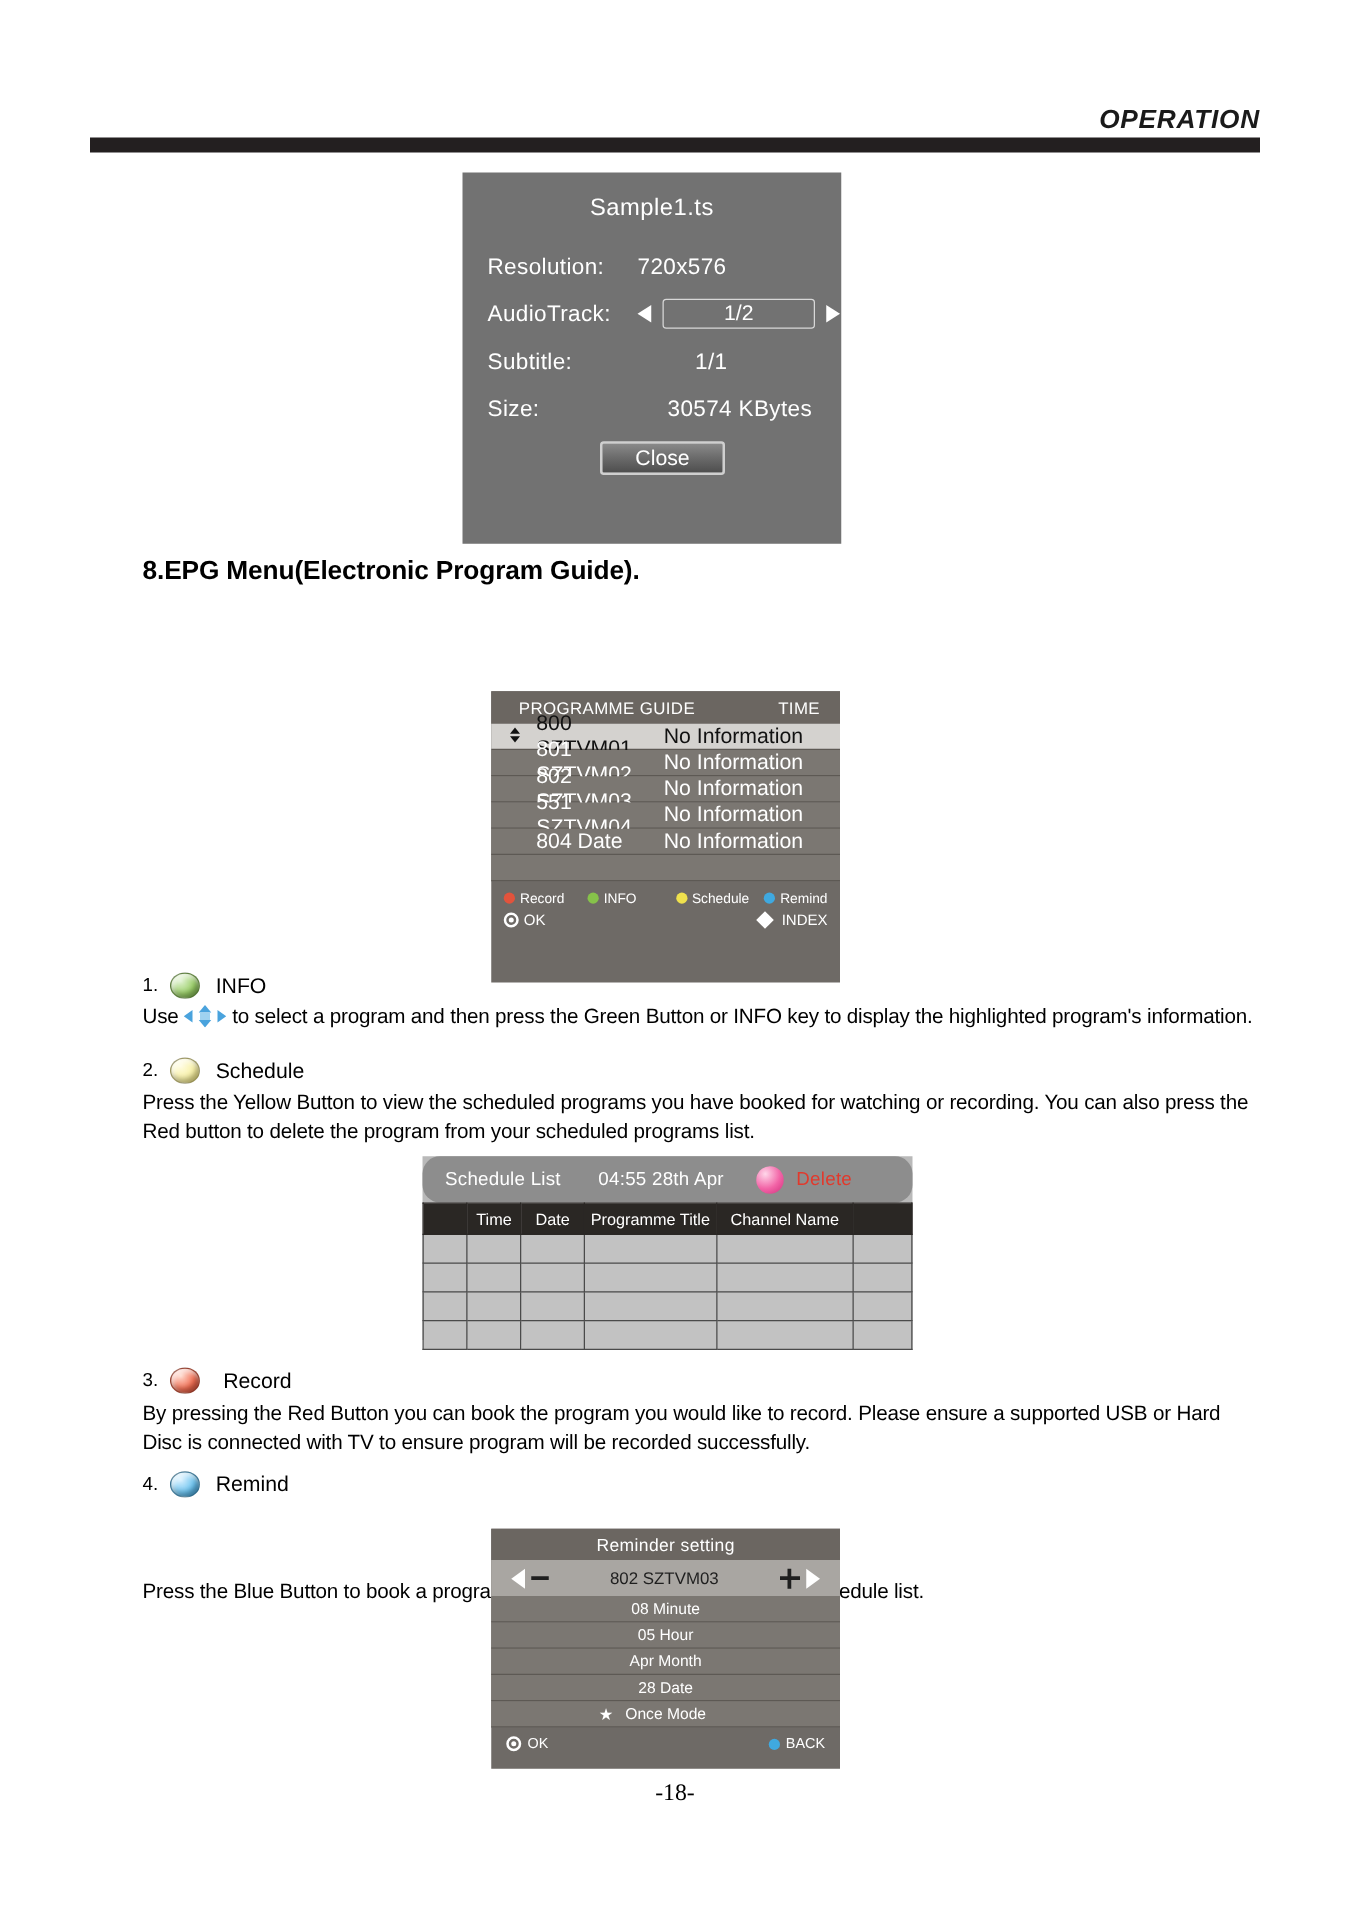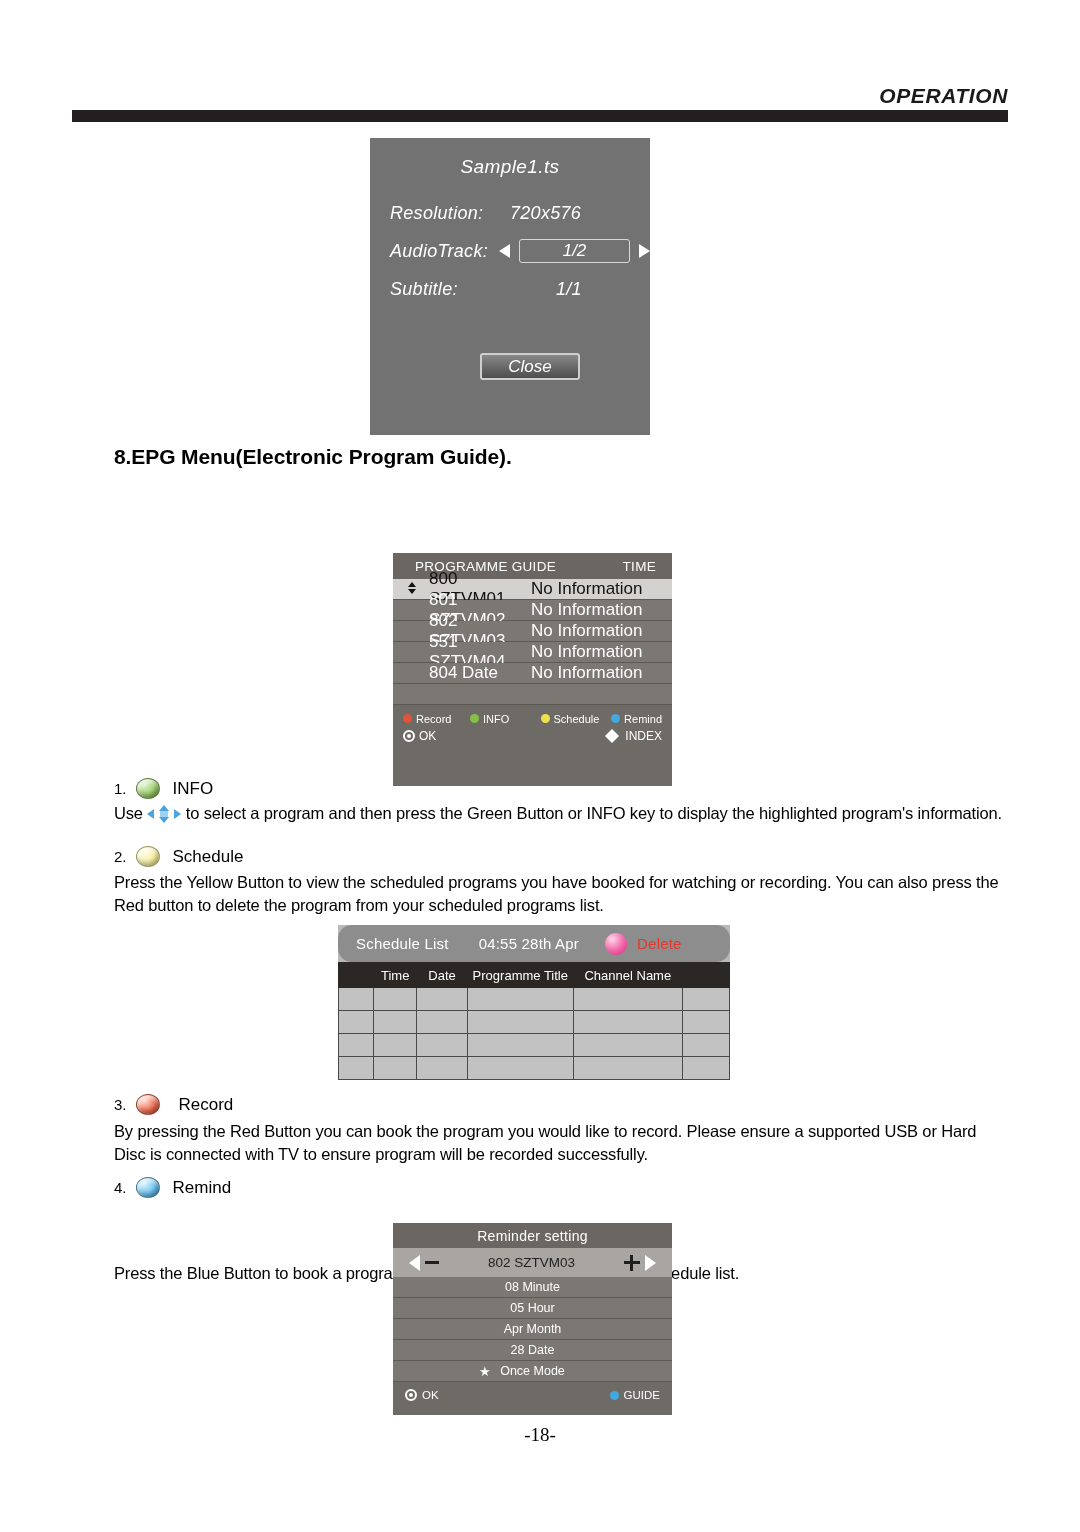--- a/index.html
+++ b/index.html
@@ -22,23 +22,22 @@
     width: 936px; height: 12px;
     background: #231f20;
     box-shadow: 0 1px 0 #ffffff;
   }
 
   
   .osd { position: absolute; background: #727272; }
 
   
   #media-info {
-    left: 370px; top: 138px; width: 280px; height: 297px;
+    left: 370px; top: 138px; width: 303px; height: 297px;
     color: #ffffff;
-    font-style: italic;
   }
   #media-info .mi-title {
     text-align: center; font-size: 19px; padding-top: 18px; letter-spacing: .4px;
   }
   #media-info .mi-row {
     display: flex; align-items: center;
     font-size: 18px; padding-left: 20px; height: 38px;
   }
   #media-info .mi-label { width: 120px; letter-spacing: .3px; }
   #media-info .mi-val { letter-spacing: .3px; }
@@ -232,20 +231,24 @@
       <span class="arrow-l"></span>
       <span class="at-box">1/2</span>
       <span class="arrow-r"></span>
     </div>
 
     <div class="mi-row">
       <span class="mi-label">Subtitle:</span>
       <span class="mi-val subtitle-val">1/1</span>
     </div>
 
+    <div class="mi-row">
+      <span class="mi-label">Size:</span>
+      <span class="mi-val size-val">30574 KBytes</span>
+    </div>
 
     <div class="close-btn">Close</div>
   </div>
 
   <div class="sec-title">8.EPG Menu(Electronic Program Guide).</div>
 
   <div class="osd" id="epg">
     <div class="epg-head">
       <span>PROGRAMME GUIDE</span>
       <span>TIME</span>
@@ -439,20 +442,20 @@
       <span class="star">★</span>
       <span>Once Mode</span>
     </div>
     <div class="rm-foot">
       <span class="cell">
         <span class="okring"></span>
         <span>OK</span>
       </span>
       <span class="cell">
         <span class="dot dot-blue"></span>
-        <span>GUIDE</span>
+        <span>BACK</span>
       </span>
     </div>
   </div>
 
   <div class="pagenum">-18-</div>
 
 </div>
 
 </body></html>

